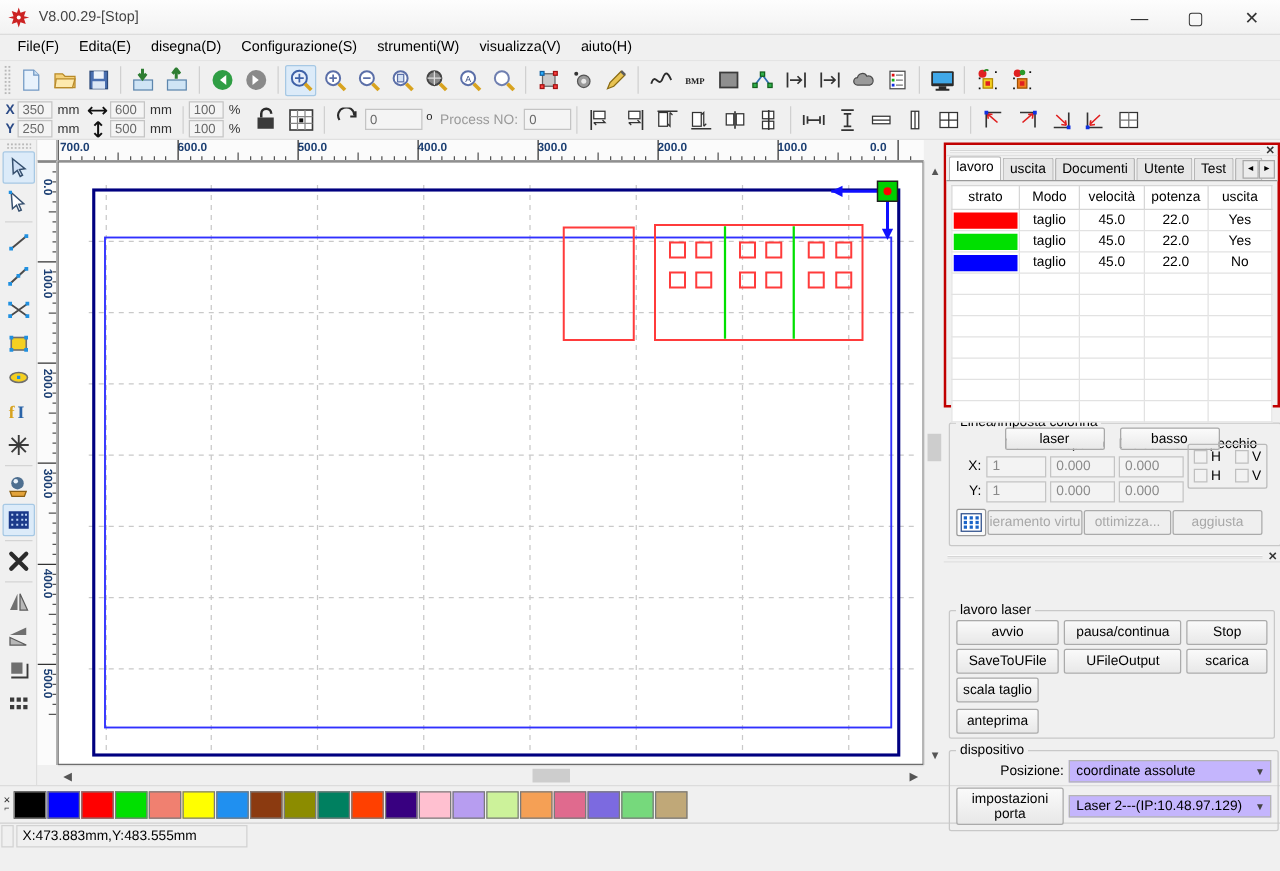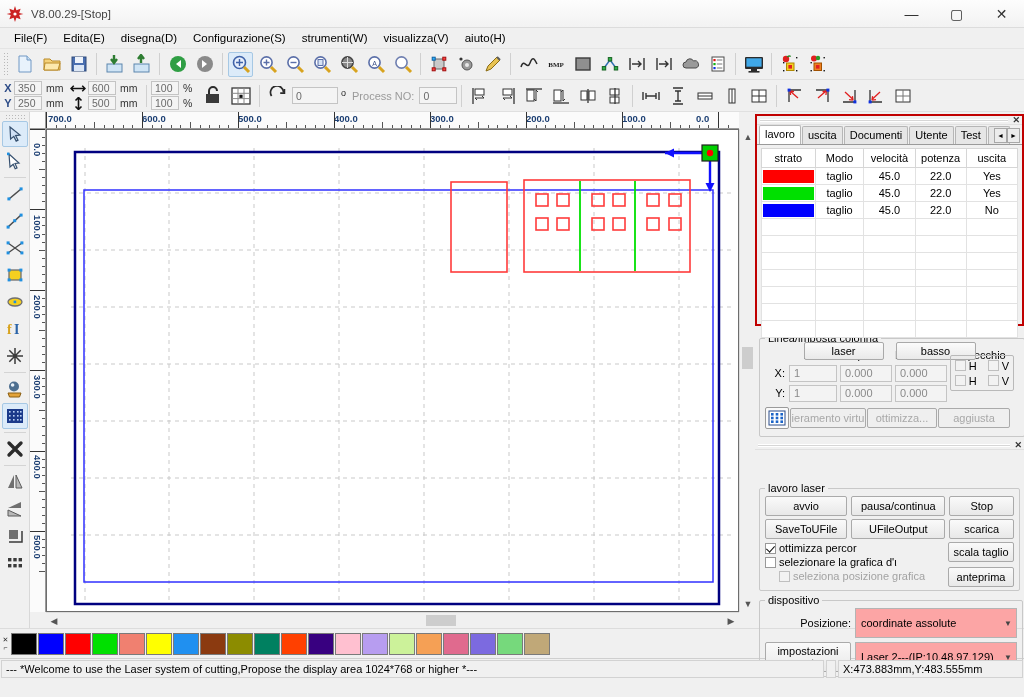--- a/index.html
+++ b/index.html
@@ -124,21 +124,21 @@
             font-size:11px; padding:1px 4px; display:flex; align-items:center; }
   .cbwrap { display:flex; align-items:center; gap:3px; font-size:11px; }
   .cbox { width:11px; height:11px; border:1px solid #999; background:#fff; position:relative;
           display:inline-block; }
   .cbox.dis { background:#f2f2f2; border-color:#bfbfbf; }
   .cbox.on::after { content:""; position:absolute; left:2px; top:0px; width:4px; height:7px;
                     border:solid #111; border-width:0 1.6px 1.6px 0; transform:rotate(42deg); }
   .wbtn { border:1px solid #aaa; background:linear-gradient(#fafafa,#e8e8e8);
           font-size:11px; text-align:center; border-radius:2px; padding:3px 0;}
   .wbtn.dis { color:#a8a8a8; background:#efefef; }
-  select.sel, .fakesel { height:30px; border:1px solid #b4b4b4; background:#fca5a5; font-size:11px;
+  select.sel, .fakesel { height:18px; border:1px solid #b4b4b4; background:#c4b5fd; font-size:11px;
             font-family:"Liberation Sans",sans-serif; padding:0 2px; }
   .fakesel { display:flex; align-items:center; justify-content:space-between; padding:0 4px 0 5px;}
 
   
   #palettebar { height:30px; display:flex; align-items:center; background:#f0f0f0;
                 border-top:1px solid #dcdcdc; }
   .pgrip { width:11px; height:26px; display:flex; flex-direction:column; justify-content:center;
            align-items:center; font-size:8px; color:#333; }
   .sw { width:26px; height:22px; border:1px solid #7a7a7a; margin-right:1px; }
   #statusbar { height:20px; display:flex; align-items:center; border-top:1px solid #cfcfcf;
@@ -1125,34 +1125,20 @@
           <span class="wbtn" style="flex:1;">avvio</span>
           <span class="wbtn" style="flex:1.15;">pausa/continua</span>
           <span class="wbtn" style="flex:0.78;">Stop</span>
         </div>
         <div style="display:flex;gap:4px;margin-bottom:3px;">
           <span class="wbtn" style="flex:1;">SaveToUFile</span>
           <span class="wbtn" style="flex:1.15;">UFileOutput</span>
           <span class="wbtn" style="flex:0.78;">scarica</span>
         </div>
         <div style="display:flex;">
-          <div style="flex:1;">
-            <div class="cbwrap" style="margin-bottom:2px;">
-              <span class="cbox on"></span>
-              <span>ottimizza percor</span>
-            </div>
-            <div class="cbwrap" style="margin-bottom:2px;">
-              <span class="cbox"></span>
-              <span>selezionare la grafica d'ι</span>
-            </div>
-            <div class="cbwrap" style="margin-left:14px;color:#a3a3a3;">
-              <span class="cbox dis"></span>
-              <span>seleziona posizione grafica</span>
-            </div>
-          </div>
           <div style="width:66px;display:flex;flex-direction:column;gap:5px;">
             <span class="wbtn">scala taglio</span>
             <span class="wbtn">anteprima</span>
           </div>
         </div>
       </fieldset>
 
       <fieldset class="grp" style="margin-top:3px;padding-bottom:4px;">
         <legend>dispositivo</legend>
         <div style="display:flex;align-items:center;gap:4px;margin-bottom:4px;">
@@ -1197,16 +1183,15 @@
       <div class="sw" style="background: rgb(204, 242, 154);"></div>
       <div class="sw" style="background: rgb(245, 160, 85);"></div>
       <div class="sw" style="background: rgb(224, 106, 142);"></div>
       <div class="sw" style="background: rgb(124, 106, 224);"></div>
       <div class="sw" style="background: rgb(118, 217, 124);"></div>
       <div class="sw" style="background: rgb(192, 168, 120);"></div>
     </div>
 </div>
 
 <div id="statusbar">
-  <div class="statuscell" style="flex:1;">--- *Welcome to use the Laser system of cutting,Propose the display area 1024*768 or higher *---</div>
   <div class="statuscell" style="width:8px;"></div>
   <div class="statuscell" style="width:185px;">X:473.883mm,Y:483.555mm</div>
 </div>
 
 </body></html>

